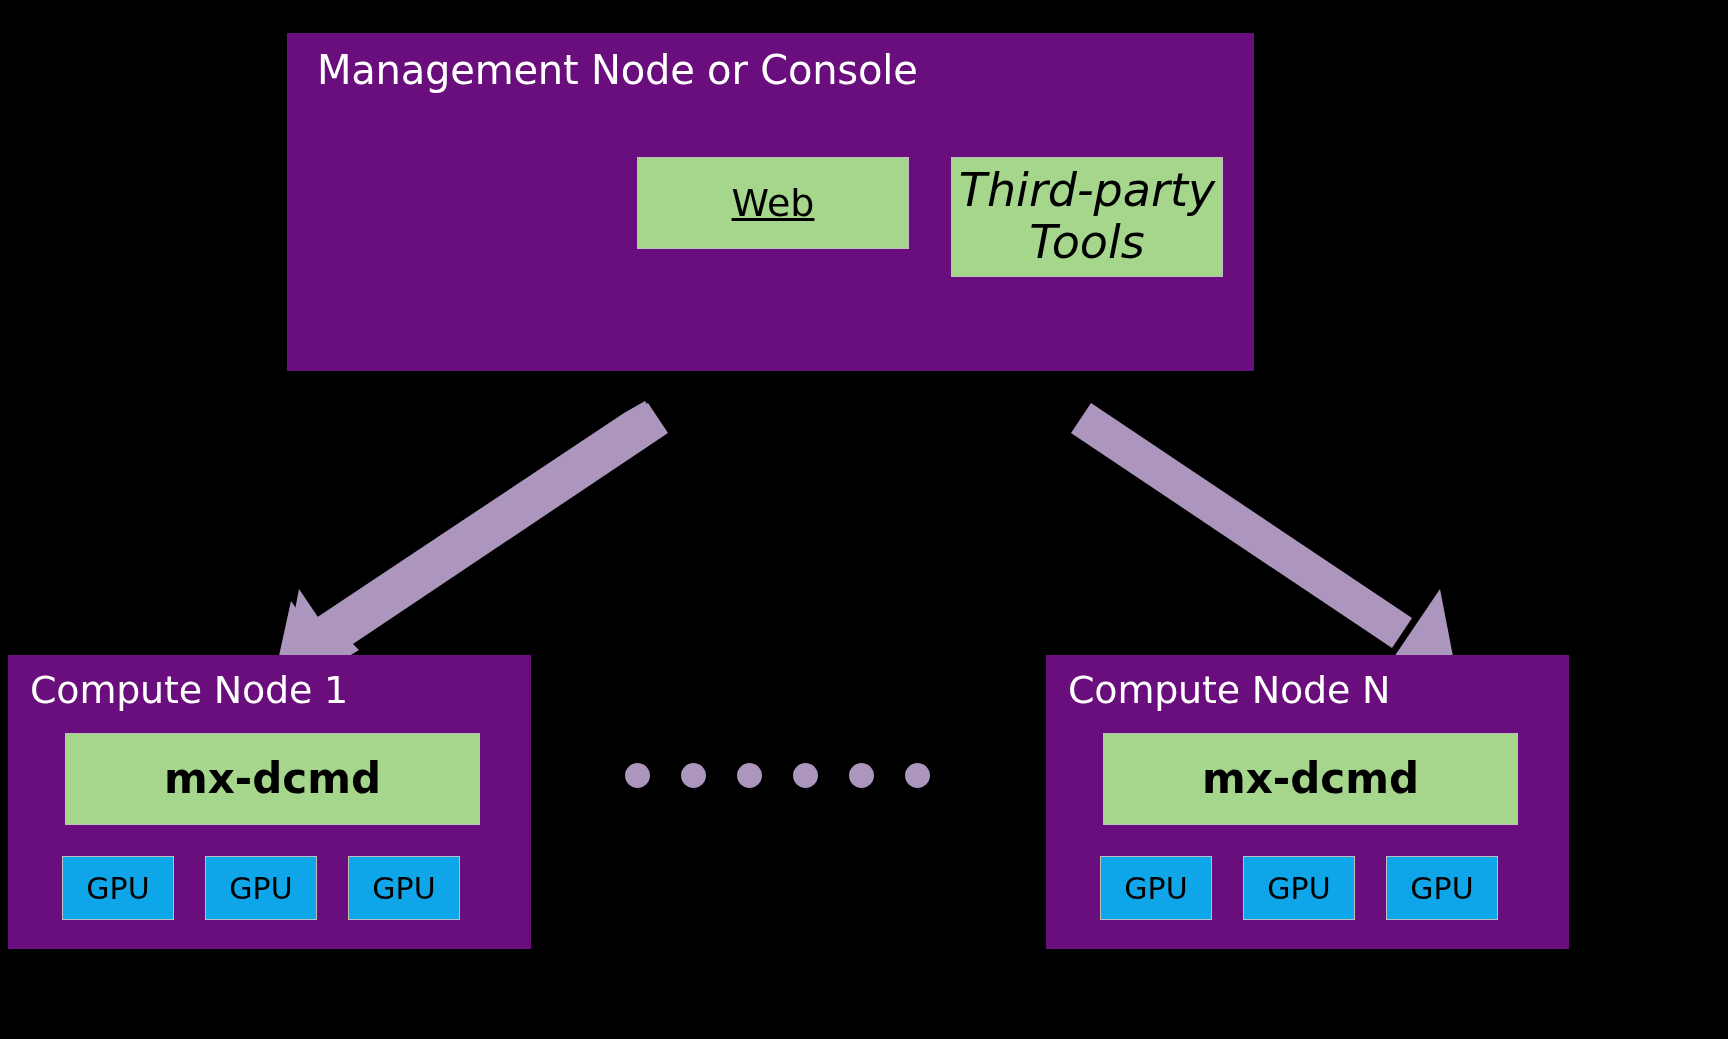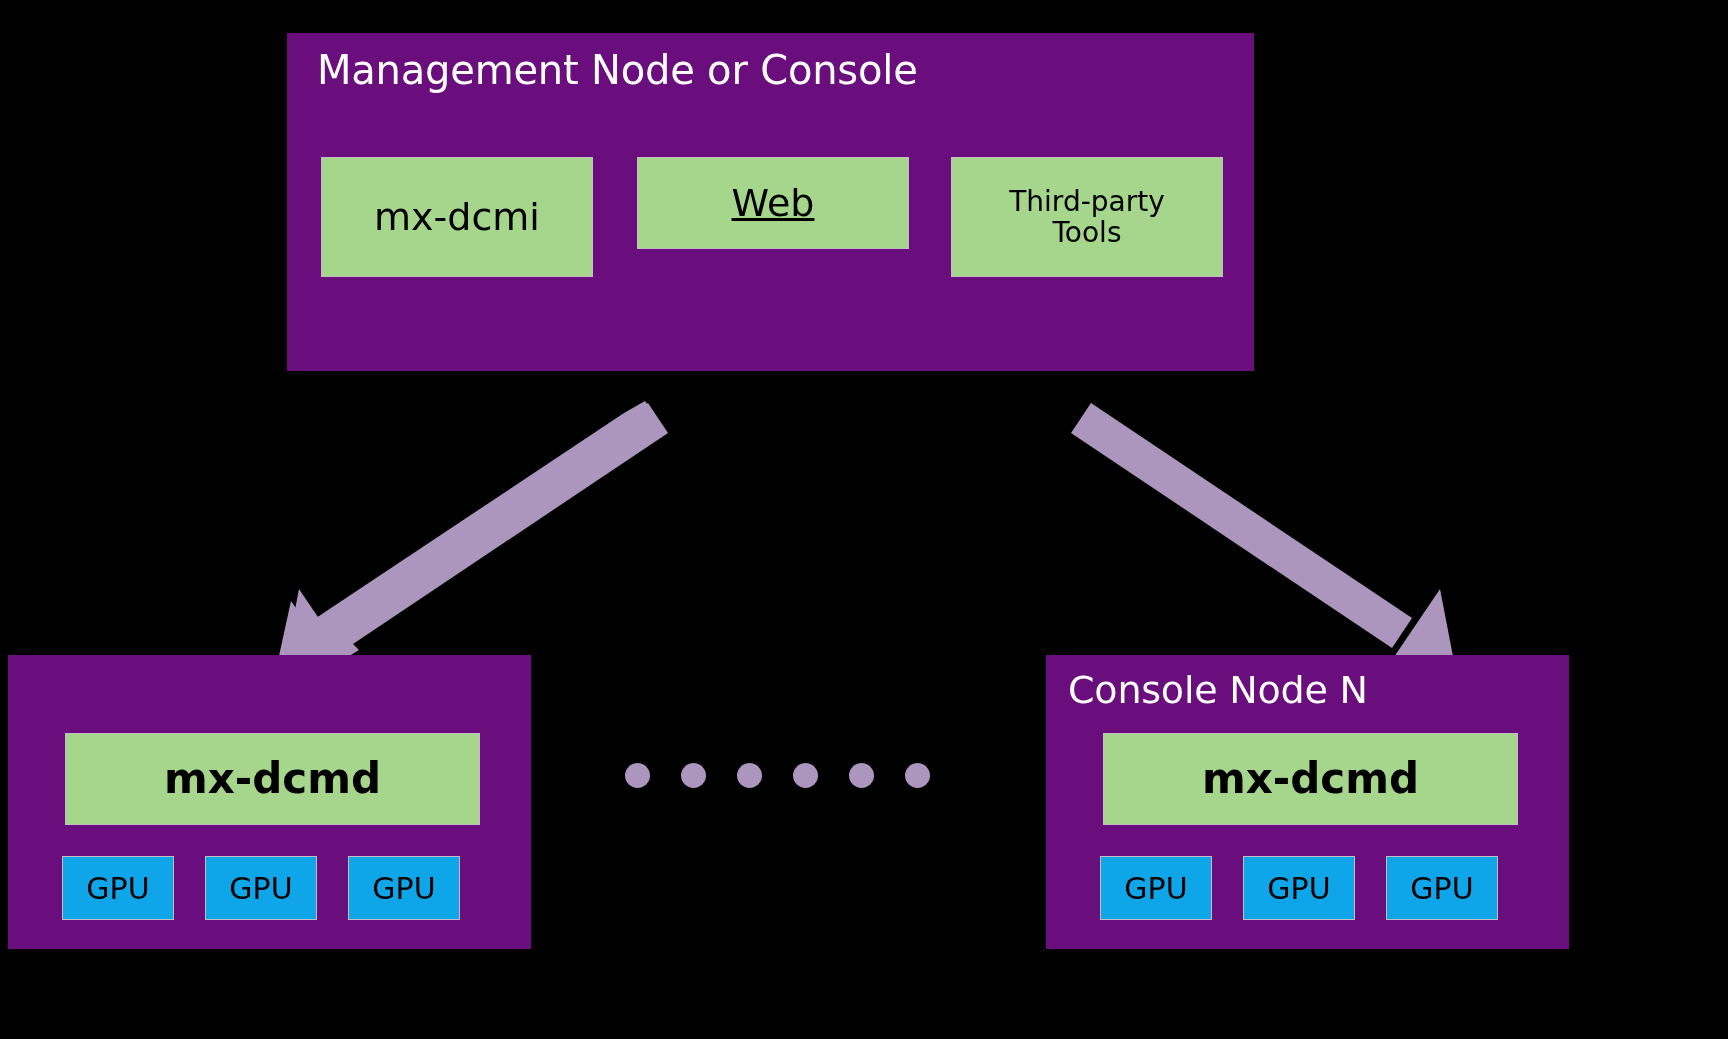--- a/index.html
+++ b/index.html
@@ -85,21 +85,22 @@
     width: 272px;
     height: 92px;
     font-size: 38px;
     text-decoration: underline;
   }
   #third-party-tools-box {
     left: 951px;
     top: 124px;
     width: 272px;
     height: 120px;
-    font-size: 28px;
+    font-size: 46px;
+    font-style: italic;
   }
 
   
   #compute-node-1 {
     left: 8px;
     top: 622px;
     width: 523px;
     height: 294px;
   }
   #compute-node-1-title {
@@ -192,52 +193,52 @@
     <g>
       <path fill="#AC96BE" d="M 1091,370 L 1412,585 L 1392,615 L 1071,400 Z"></path>
       <path fill="#AC96BE" d="M 1462,670 L 1394,624 L 1440,556 Z"></path>
     </g>
   </svg>
 
   <div id="management-node" class="node-box"></div>
 
   <div id="management-node-title" class="node-title">Management Node or Console</div>
 
-  <div id="mx-dcmi-box" class="green-box">mx-dcmi</div>
 
   <div id="web-box" class="green-box">Web</div>
 
   <div id="third-party-tools-box" class="green-box">
     <span>
       <span>Third-party</span><br>
       <span>Tools</span>
     </span>
   </div>
 
   <div id="compute-node-1" class="node-box"></div>
 
+  <div id="compute-node-1-title" class="node-title">Compute Node 1</div>
 
   <div id="mx-dcmd-box-1" class="green-box">mx-dcmd</div>
 
   <div id="gpu-1-1" class="gpu-box">GPU</div>
   <div id="gpu-1-2" class="gpu-box">GPU</div>
   <div id="gpu-1-3" class="gpu-box">GPU</div>
 
   <div id="ellipsis-row">
     <span id="dot-1" class="ellipsis-dot"></span>
     <span id="dot-2" class="ellipsis-dot"></span>
     <span id="dot-3" class="ellipsis-dot"></span>
     <span id="dot-4" class="ellipsis-dot"></span>
     <span id="dot-5" class="ellipsis-dot"></span>
     <span id="dot-6" class="ellipsis-dot"></span>
   </div>
 
   <div id="compute-node-n" class="node-box"></div>
 
-  <div id="compute-node-n-title" class="node-title">Console Node N</div>
+  <div id="compute-node-n-title" class="node-title">Compute Node N</div>
 
   <div id="mx-dcmd-box-n" class="green-box">mx-dcmd</div>
 
   <div id="gpu-n-1" class="gpu-box">GPU</div>
   <div id="gpu-n-2" class="gpu-box">GPU</div>
   <div id="gpu-n-3" class="gpu-box">GPU</div>
 
 </div>
 
 </body></html>

